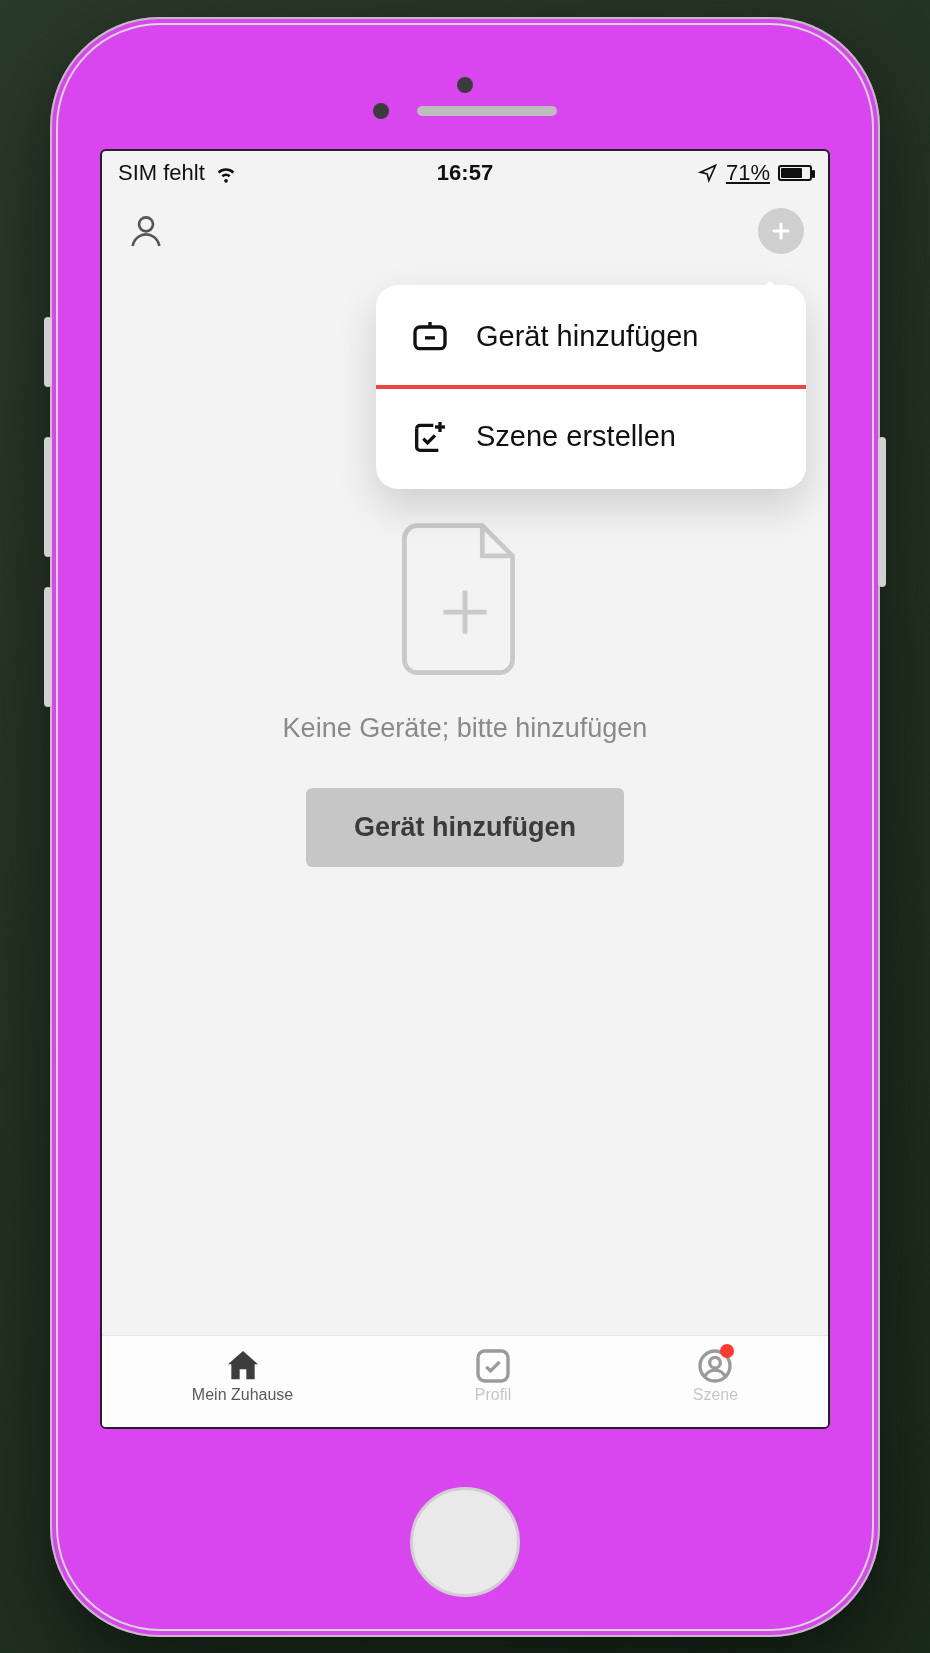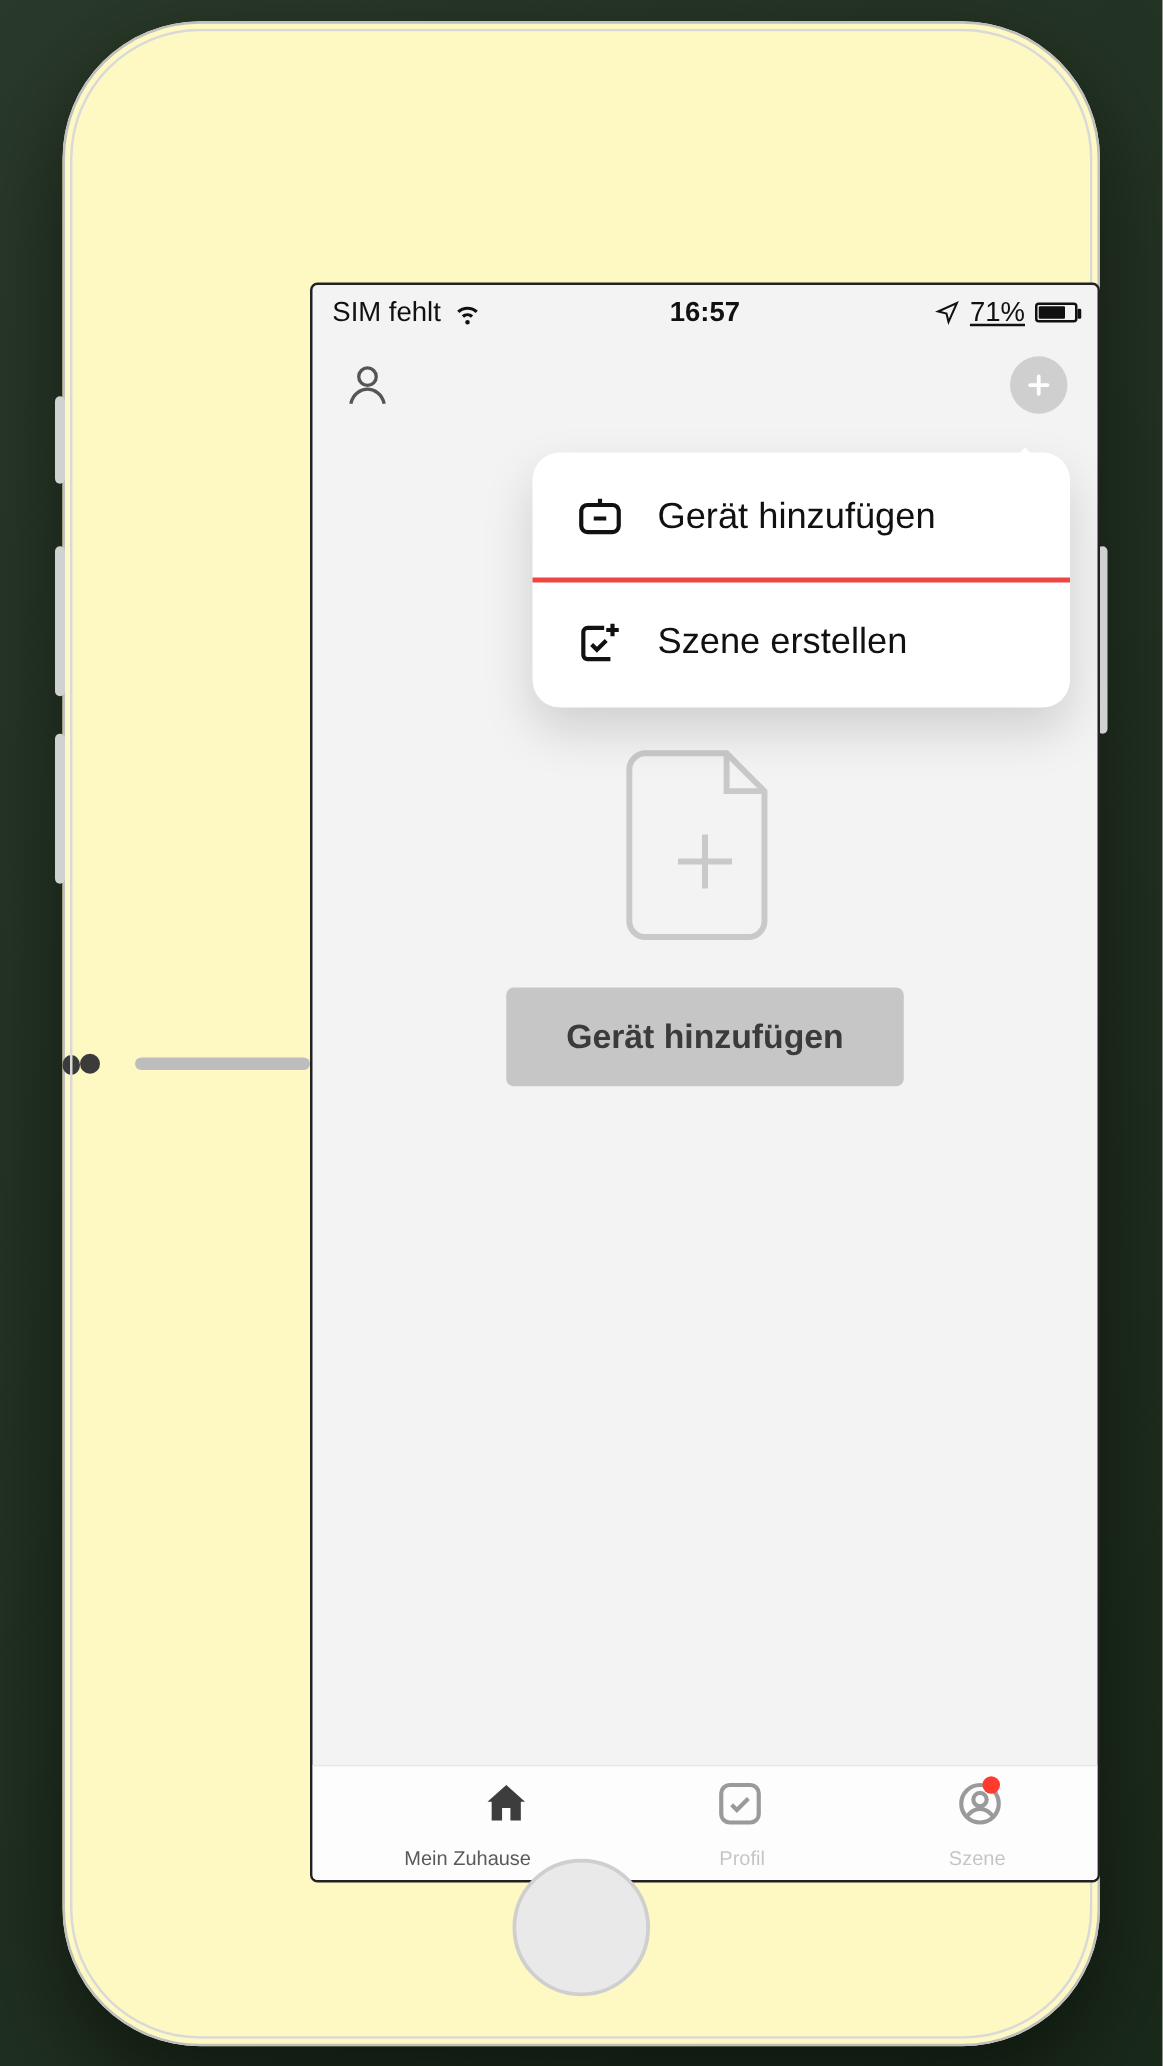--- a/index.html
+++ b/index.html
@@ -11,26 +11,26 @@
     display: flex;
     align-items: center;
     justify-content: center;
     position: relative;
   }
 
   
   .phone {
     width: 830px;
     height: 1620px;
-    background: #fef9c3;
+    background: #d946ef;
     border-radius: 110px;
     box-shadow: 0 30px 80px rgba(0,0,0,0.5), inset 0 0 0 2px #bfbfbf;
     position: relative;
     display: flex;
-    flex-direction: row;
+    flex-direction: column;
     align-items: center;
     padding-top: 60px;
   }
   .phone::before{
     content:""; position:absolute; inset:6px; border-radius:104px;
     box-shadow: inset 0 0 0 2px #d9d9d9;
     pointer-events:none;
   }
 
   .earpiece-row{
@@ -120,21 +120,21 @@
     border:none; border-radius:6px; padding:24px 48px; cursor:pointer;
   }
 
   
   .tabbar{
     height:92px; background:#fdfdfd; border-top:1px solid #e6e6e6;
     display:flex; align-items:flex-start; justify-content:space-around;
     padding-top:10px;
   }
   .tab-item{
-    display:flex; flex-direction:column; align-items:flex-end; gap:16px;
+    display:flex; flex-direction:column; align-items:center; gap:0;
     color:#999; font-size:18px; cursor:pointer; position:relative;
   }
   .tab-item.active{ color:#3d3d3d; }
   .tab-icon{ width:40px; height:40px; }
   .tab-label{ max-width:120px; overflow:hidden; white-space:nowrap; text-overflow:ellipsis; opacity:.55; font-size:16px; text-align:center;}
   .tab-item.active .tab-label{ opacity:.85; }
   .dot-badge{
     position:absolute; top:-2px; right:4px;
     width:14px; height:14px; background:#ff3b30; border-radius:50%;
   }
@@ -209,20 +209,21 @@
       </div>
     </div>
 
     <div class="empty-wrap">
       <svg class="doc-icon" viewBox="0 0 60 74" fill="none" stroke="currentColor" stroke-width="2.2">
         <path d="M8 4 h30 l14 14 v48 a6 6 0 0 1 -6 6 H8 a6 6 0 0 1 -6 -6 V10 a6 6 0 0 1 6 -6 z"></path>
         <path d="M38 4 v14 h14"></path>
         <line x1="30" y1="34" x2="30" y2="54"></line>
         <line x1="20" y1="44" x2="40" y2="44"></line>
       </svg>
+      <div class="empty-text">Keine Geräte; bitte hinzufügen</div>
       <button class="add-device-btn">Gerät hinzufügen</button>
     </div>
 
     <div class="tabbar">
       <div class="tab-item active">
         <svg class="tab-icon" viewBox="0 0 24 24" fill="#3d3d3d">
           <path d="M12 3l9 8h-2v9h-5v-6h-4v6H5v-9H3l9-8z"></path>
         </svg>
         <span class="tab-label">Mein Zuhause</span>
       </div>

